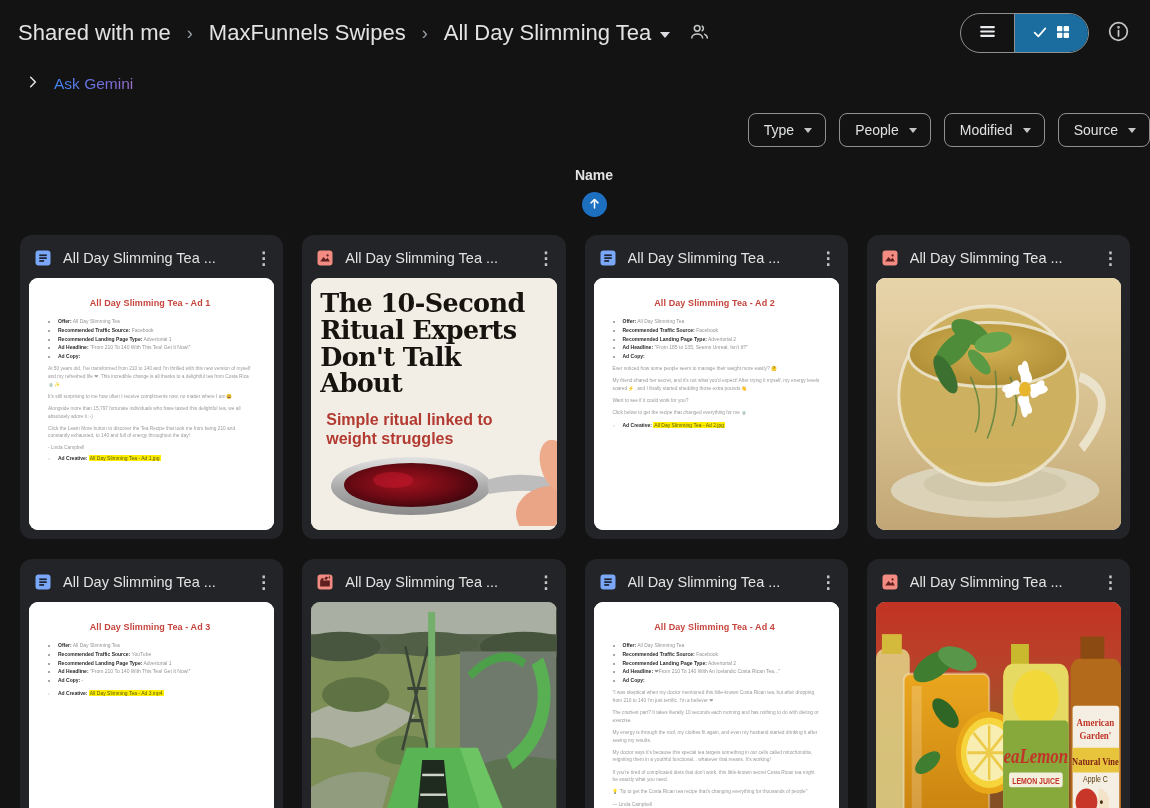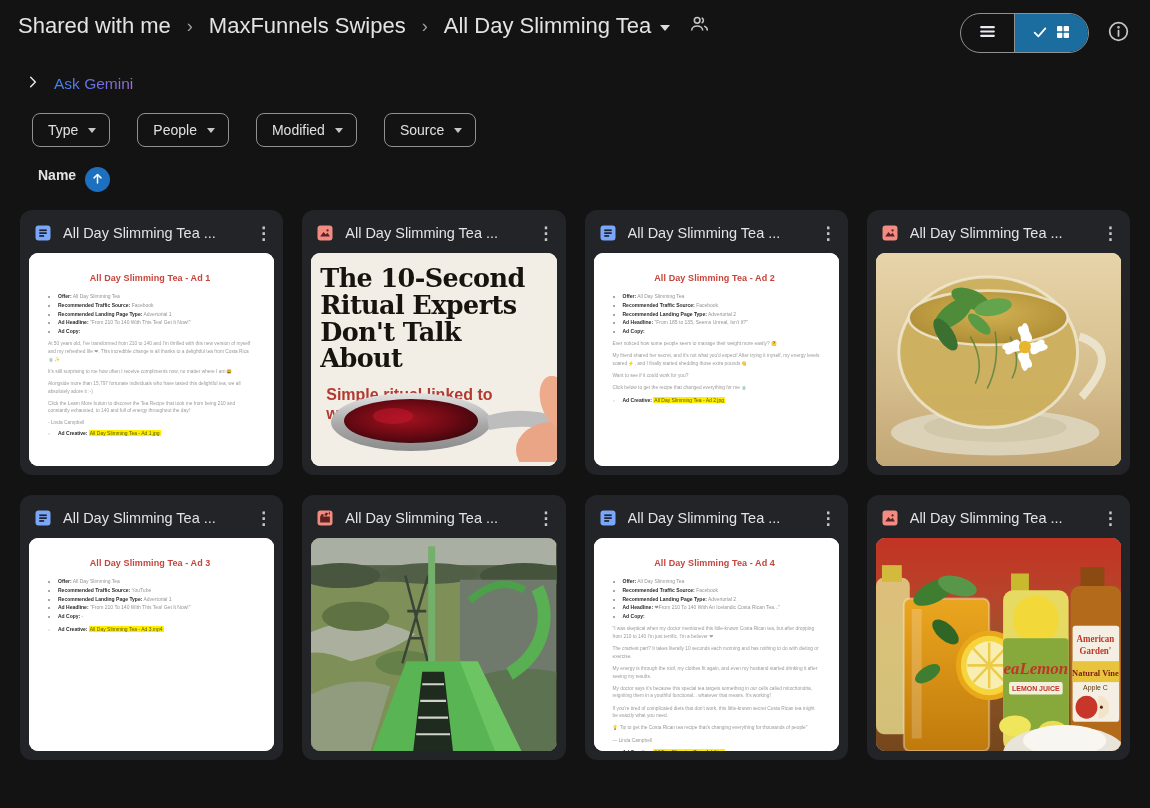--- a/index.html
+++ b/index.html
@@ -4,54 +4,54 @@
 <style>
   * { box-sizing: border-box; margin: 0; padding: 0; }
   html,body { width:1150px; height:808px; overflow:hidden; }
   body {
     background:#131314;
     font-family:"Liberation Sans", sans-serif;
     color:#e3e3e3;
     -webkit-font-smoothing:antialiased;
   }
   
-  .topbar { display:flex; align-items:flex-start; padding:13px 20px 8px 18px; }
+  .topbar { display:flex; align-items:center; padding:13px 20px 8px 18px; }
   .breadcrumb { display:flex; align-items:center; gap:15px; font-size:22px; color:#e3e3e3; }
   .crumb { cursor:pointer; white-space:nowrap; }
   .crumb-sep { color:#9aa0a6; font-size:18px; padding:0 1px; }
   .crumb-current { display:flex; align-items:center; gap:9px; }
   .caret-down { width:0; height:0; border-left:5px solid transparent; border-right:5px solid transparent; border-top:6px solid #dadce0; margin-top:3px; }
   .members-btn { background:none; border:none; margin-left:18px; cursor:pointer; display:flex; align-items:center; }
   .topbar-right { margin-left:auto; display:flex; align-items:center; gap:18px; }
   .view-toggle { display:flex; height:40px; border:1px solid #8e918f; border-radius:20px; overflow:hidden; }
   .vt-seg { display:flex; align-items:center; justify-content:center; padding:0 17px; cursor:pointer; background:transparent; border:none; }
   .vt-seg.left { border-right:1px solid #8e918f; }
   .vt-seg.selected { background:#1a6d9e; display:flex; gap:7px; }
   .info-btn { background:none; border:none; cursor:pointer; display:flex; align-items:center; }
   
   .gemini-row { display:flex; align-items:center; gap:14px; padding:14px 0 6px 26px; }
   .gemini-label {
     font-size:15.5px; font-weight:500; cursor:pointer;
     background:linear-gradient(90deg,#4285f4 0%, #7b6cd9 70%, #9b72cb 100%);
     -webkit-background-clip:text; background-clip:text; color:transparent;
   }
   
-  .chips-row { display:flex; gap:27px; padding:14px 0 0 32px; }
+  .chips-row { display:flex; gap:13px; padding:14px 0 0 32px;justify-content:flex-end; }
   .chip { display:inline-flex; align-items:center; gap:10px; height:34px; padding:0 13px 0 15px;
           border:1px solid #8e918f; border-radius:8px; background:transparent; color:#dfe1e0;
           font-size:14px; font-family:"Liberation Sans",sans-serif; cursor:pointer; }
   .chip-caret { width:0; height:0; border-left:4.5px solid transparent; border-right:4.5px solid transparent; border-top:5.5px solid #c4c7c5; }
   
-  .sort-row { display:flex; gap:9px; padding:20px 0 14px 38px; }
+  .sort-row { display:flex; align-items:center; gap:9px; padding:20px 0 14px 38px;flex-direction:column; }
   .sort-label { font-size:14px; font-weight:600; color:#e3e3e3; }
   .sort-btn { width:25px; height:25px; border-radius:50%; background:#1d6fc0; border:none; cursor:pointer;
               display:flex; align-items:center; justify-content:center; }
   
   .grid { display:grid; grid-template-columns:repeat(4,1fr); gap:20px 19px; margin:4px 20px 0 20px; }
-  .card { background:#232427; border-radius:12px; height:265px; display:flex; flex-direction:column; cursor:pointer; }
+  .card { background:#232427; border-radius:12px; height:304px; display:flex; flex-direction:column; cursor:pointer; }
   .card-header { display:flex; align-items:center; gap:11px; padding:12px 6px 9px 14px; min-height:43px; }
   .file-icon { width:18px; height:18px; flex:0 0 18px; display:flex; }
   .card-title { font-size:14.5px; font-weight:500; color:#e3e3e3; white-space:nowrap; overflow:hidden; }
   .card-menu { margin-left:auto; background:none; border:none; color:#c4c7c5; font-size:17px; font-weight:bold;
                width:28px; cursor:pointer; line-height:1; padding:0 6px; }
   .thumb { flex:1; margin:0 9px 9px 9px; border-radius:9px; overflow:hidden; position:relative; background:#fff; }
   
   .doc-page { position:absolute; inset:0; background:#ffffff; padding:20px 19px 8px 16px; overflow:hidden; }
   .doc-title { color:#c5443c; font-weight:bold; font-size:9px; text-align:center; margin-bottom:9px; letter-spacing:.1px; }
   .doc-bullets { list-style:disc; margin-left:13px; }

